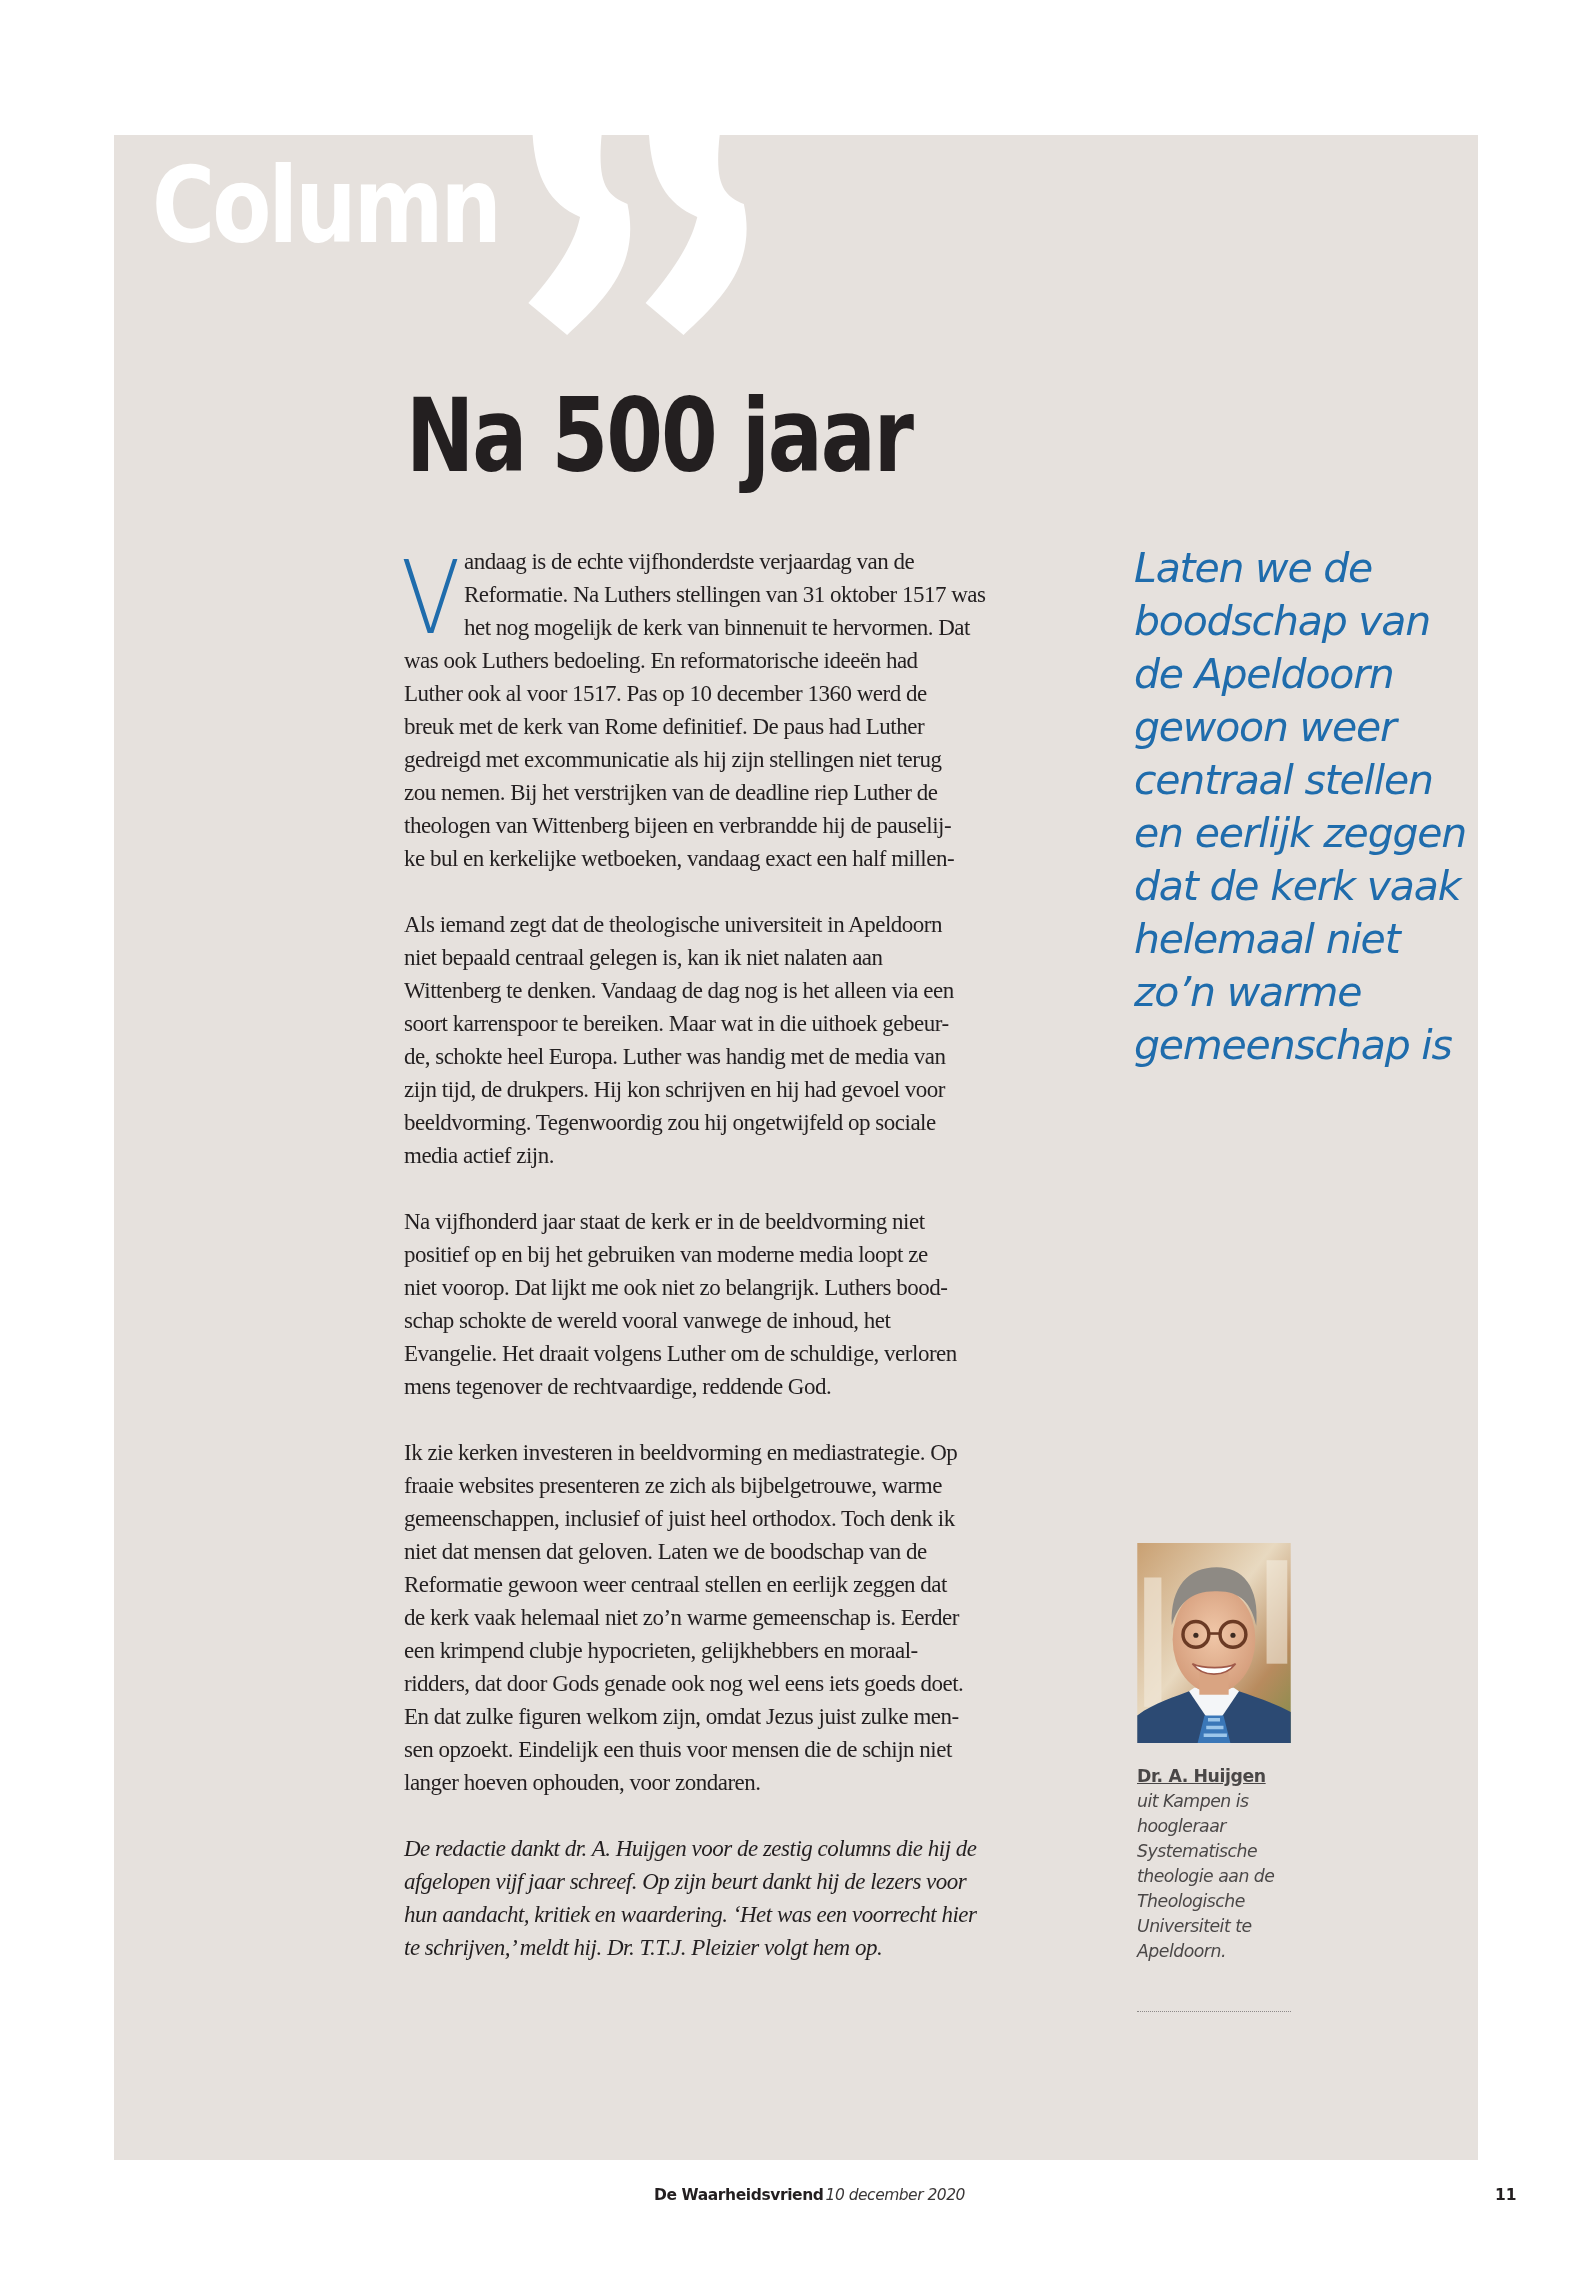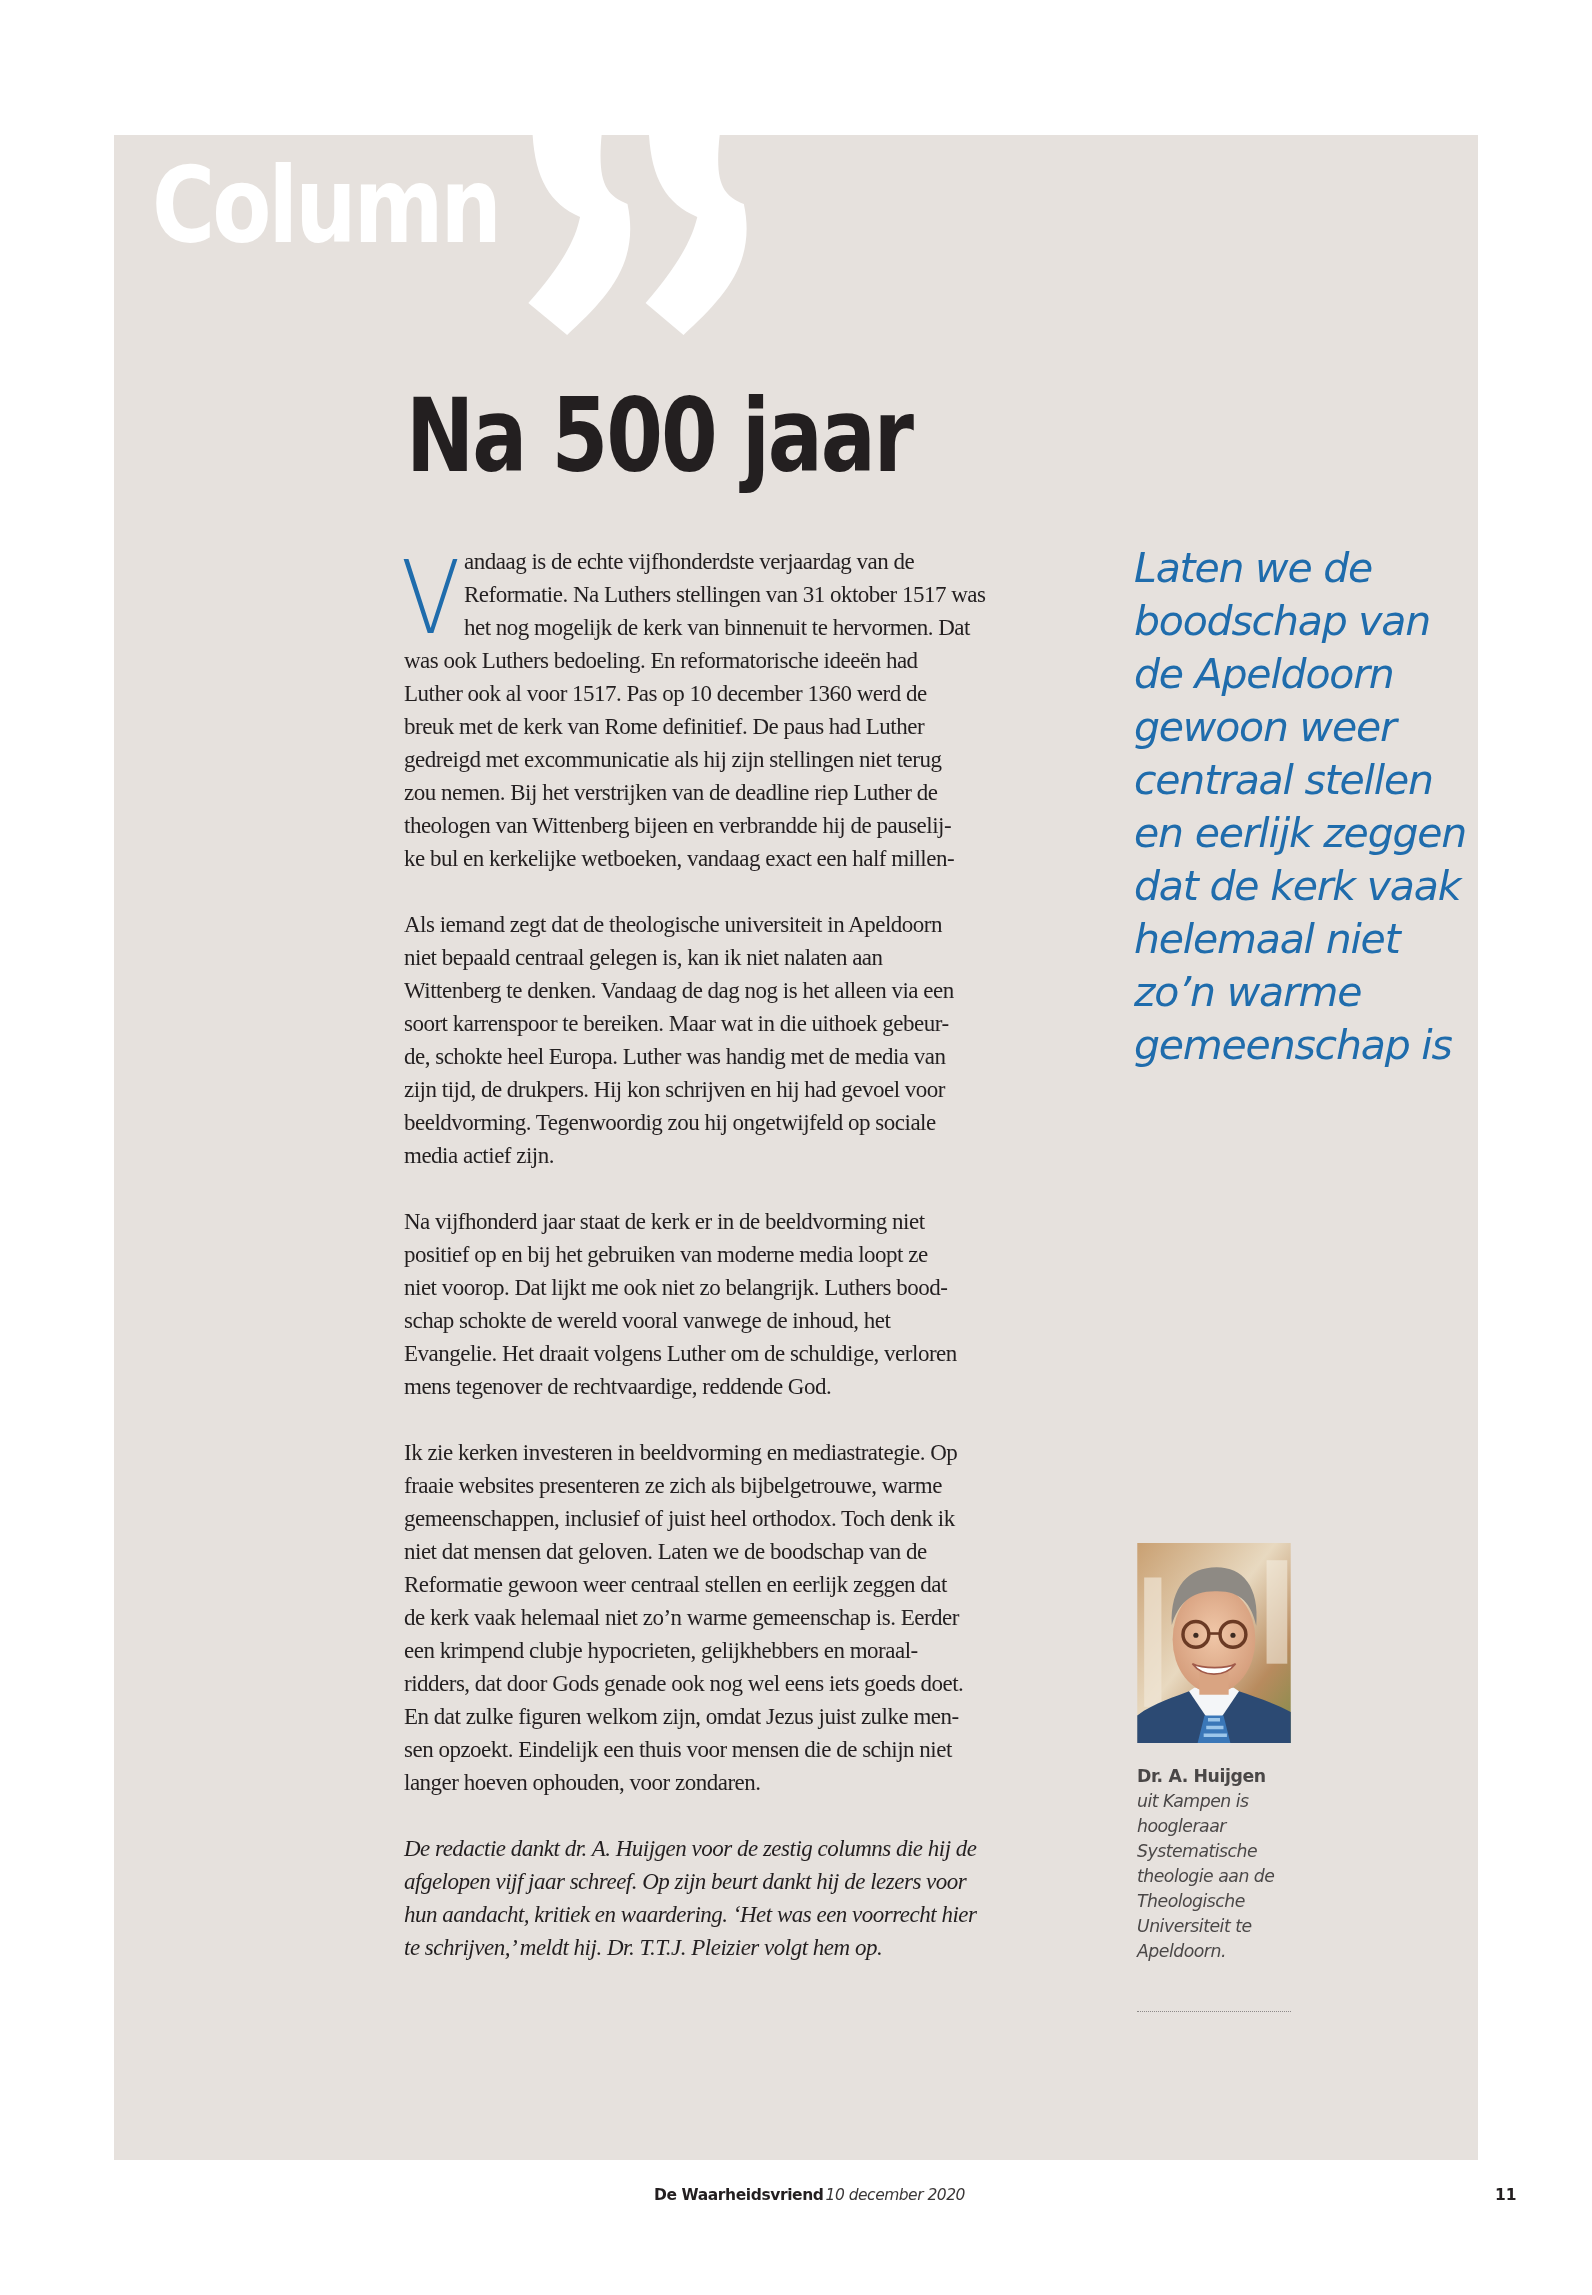--- a/index.html
+++ b/index.html
@@ -46,21 +46,21 @@
   }
   .pullquote .line { letter-spacing: -1.2px; }
   .portrait {
     position: absolute; left: 1137px; top: 1543px; width: 154px; height: 200px;
     overflow: hidden;
   }
   .author {
     position: absolute; left: 1137px; top: 1764px; width: 173px;
     font-family: "DejaVu Sans", sans-serif; font-size: 17.3px; line-height: 25px; color: #4a4747;
   }
-  .author-name { font-weight: bold; letter-spacing: -0.4px; display:block; }
+  .author-name { font-weight: bold; letter-spacing: -0.4px; display:block;text-decoration:underline; }
   .author-bio { font-style: italic; letter-spacing: -0.5px; }
   .author-rule {
     position: absolute; left: 1137px; top: 2011px; width: 154px; height: 0;
     border-top: 1.7px dotted #8d8a88;
   }
   .footer-name {
     position: absolute; left: 654px; top: 2186px;
     font-family: "DejaVu Sans", sans-serif; font-size: 15.5px; color: #231f20;
     white-space: nowrap;
   }

